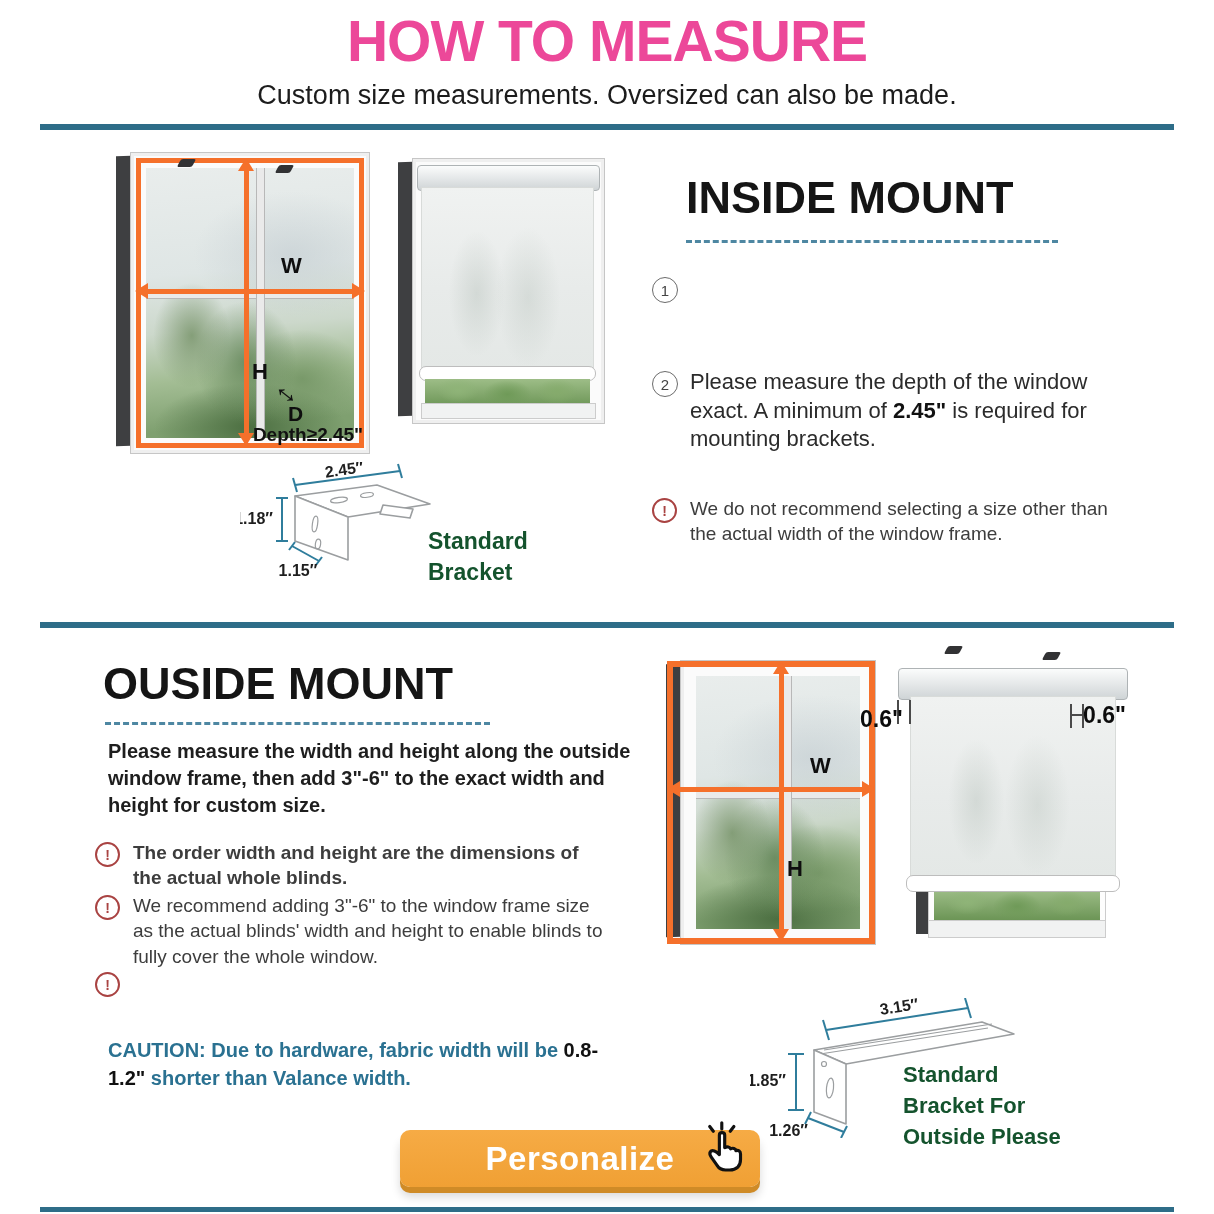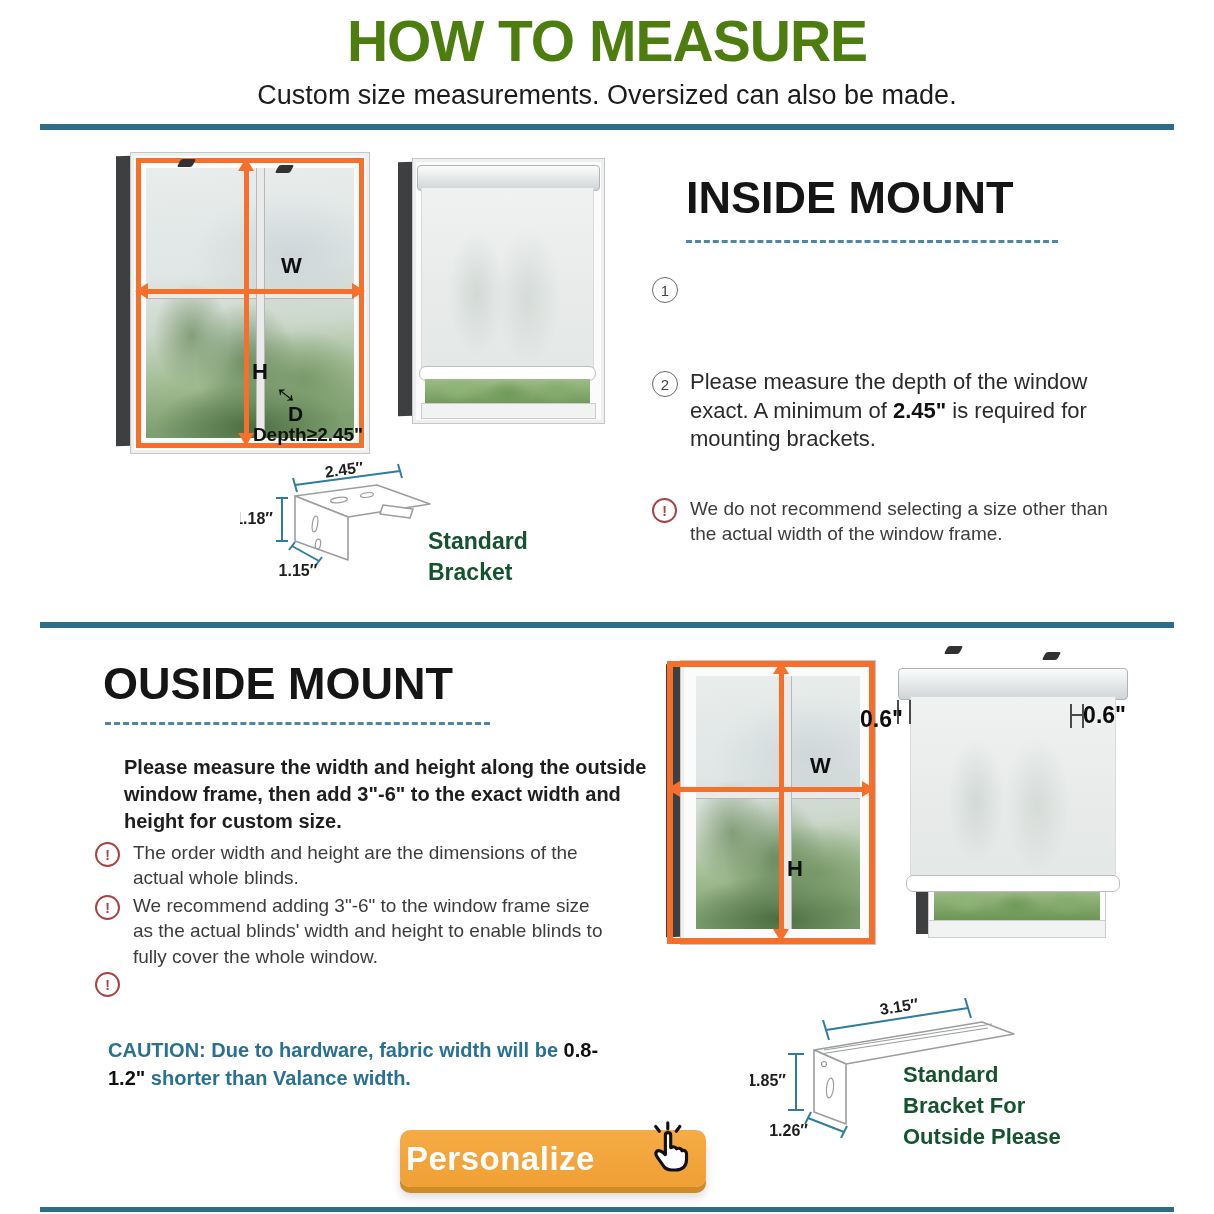--- a/index.html
+++ b/index.html
@@ -2,38 +2,38 @@
 <html><head>
 <meta charset="utf-8">
 <style>
   html,body{margin:0;padding:0;}
   body{
     width:1214px;height:1214px;position:relative;overflow:hidden;
     background:#ffffff;font-family:"Liberation Sans",sans-serif;color:#1d1d1d;
   }
   .abs{position:absolute;}
   
-  .title{left:0;right:0;top:8px;text-align:center;font-size:57px;font-weight:700;letter-spacing:-1px;color:#4d7c0f;}
+  .title{left:0;right:0;top:8px;text-align:center;font-size:57px;font-weight:700;letter-spacing:-1px;color:#ec4899;}
   .subtitle{left:0;right:0;top:80px;text-align:center;font-size:27px;color:#1c1c1c;}
   .divider{left:40px;width:1134px;height:6px;background:#2e6d88;}
   
   .sec-heading{font-size:45px;font-weight:700;color:#151515;letter-spacing:0;}
   .dashline{border-top:3px dashed #4e87a2;height:0;}
   
   .step{display:flex;gap:12px;align-items:flex-start;}
   .cnum{width:24px;height:24px;border:1.6px solid #6b6b6b;border-radius:50%;flex:none;
         display:flex;align-items:center;justify-content:center;font-size:15px;color:#444;margin-top:3px;}
   .step-text{margin:0;font-size:22px;line-height:1.3;color:#2b2b2b;font-weight:500;}
   .step-text b{font-weight:700;color:#111;}
   
   .note{display:flex;gap:13px;align-items:flex-start;}
   .warnicon{width:21px;height:21px;border:2.4px solid #a94342;border-radius:50%;flex:none;color:#a94342;
             display:flex;align-items:center;justify-content:center;font-size:14px;font-weight:700;margin-top:2px;}
   .note-text{margin:0;font-size:19px;line-height:1.33;color:#3d3d3d;}
-  .intro-text{margin:16px;font-size:20px;line-height:1.35;color:#1e1e1e;font-weight:700;}
+  .intro-text{margin:0;font-size:20px;line-height:1.35;color:#1e1e1e;font-weight:700;}
   .caution{font-size:20px;line-height:1.4;font-weight:700;color:#2a7191;}
   .caution b{color:#111;}
   
   .win-side{position:absolute;left:0;top:4px;bottom:8px;width:15px;background:#3e3f41;transform:skewY(-2deg);}
   .win-frame{position:absolute;left:14px;right:0;top:0;bottom:0;background:#fbfbfb;border:1px solid #c6c6c6;
              box-shadow:inset 0 0 0 3px #efefef;}
   .photo{position:absolute;inset:15px;
     background:
       radial-gradient(140px 90px at 70% 32%, rgba(188,198,204,.5), transparent 70%),
       radial-gradient(55px 75px at 22% 62%, rgba(110,140,95,.75), transparent 70%),
@@ -75,23 +75,23 @@
   .tick-h{position:absolute;border-top:2px solid #4a4a4a;}
   .offset-label{position:absolute;font-size:23px;font-weight:700;color:#0c0c0c;}
   
   svg .bk{stroke:#9b9ea0;stroke-width:1.6;fill:#ffffff;stroke-linejoin:round;}
   svg .bk2{stroke:#9b9ea0;stroke-width:1.2;fill:none;}
   svg .ln{stroke:#2f7d9c;stroke-width:2;fill:none;}
   svg .dim{fill:#1e1e1e;font-family:"Liberation Sans",sans-serif;font-size:16px;font-weight:700;}
   .bracket-label{font-size:23px;font-weight:700;line-height:1.35;color:#14532d;}
   .bracket-label span{display:block;}
   
-  .cta{left:400px;top:1130px;width:306px;height:57px;background:linear-gradient(180deg,#f6ab45,#f0a034);
+  .cta{left:400px;top:1130px;width:360px;height:57px;background:linear-gradient(180deg,#f6ab45,#f0a034);
        border:none;border-radius:10px;box-shadow:0 6px 0 #cf8b27,0 10px 10px rgba(0,0,0,.15);
-       display:flex;align-items:center;justify-content:flex-start;cursor:pointer;}
+       display:flex;align-items:center;justify-content:center;cursor:pointer;}
   .cta-label{color:#ffffff;font-size:33px;font-weight:700;letter-spacing:.5px;font-family:"Liberation Sans",sans-serif;}
   .cta-hand{position:absolute;right:8px;top:-12px;width:58px;height:58px;}
 </style>
 </head>
 <body>
 
 <div class="abs title">HOW TO MEASURE</div>
 <div class="abs subtitle">Custom size measurements. Oversized can also be made.</div>
 <div class="abs divider" style="top:124px;"></div>
 
@@ -175,21 +175,21 @@
 
 <div class="abs divider" style="top:622px;"></div>
 
 <div class="abs sec-heading" style="left:103px;top:658px;">OUSIDE MOUNT</div>
 <div class="abs dashline" style="left:105px;top:722px;width:385px;"></div>
 
 <p class="abs intro-text" style="left:108px;top:738px;max-width:545px;"><span>Please measure the width and height along the outside window frame, then add </span><span>3"-6"</span><span> to the exact width and height for custom size.</span></p>
 
 <div class="abs note" style="left:95px;top:840px;width:520px;">
   <span class="warnicon">!</span>
-  <p class="note-text" style="max-width:470px;">The order width and height are the dimensions of the actual whole blinds.</p>
+  <p class="note-text" style="max-width:470px;font-weight:bold;">The order width and height are the dimensions of the actual whole blinds.</p>
 </div>
 <div class="abs note" style="left:95px;top:893px;width:530px;">
   <span class="warnicon">!</span>
   <p class="note-text" style="max-width:480px;">We recommend adding 3"-6" to the window frame size as the actual blinds' width and height to enable blinds to fully cover the whole window.</p>
 </div>
 <div class="abs note" style="left:95px;top:970px;width:520px;">
   <span class="warnicon">!</span>
 </div>
 
 <div class="abs caution" style="left:108px;top:1036px;width:510px;">

